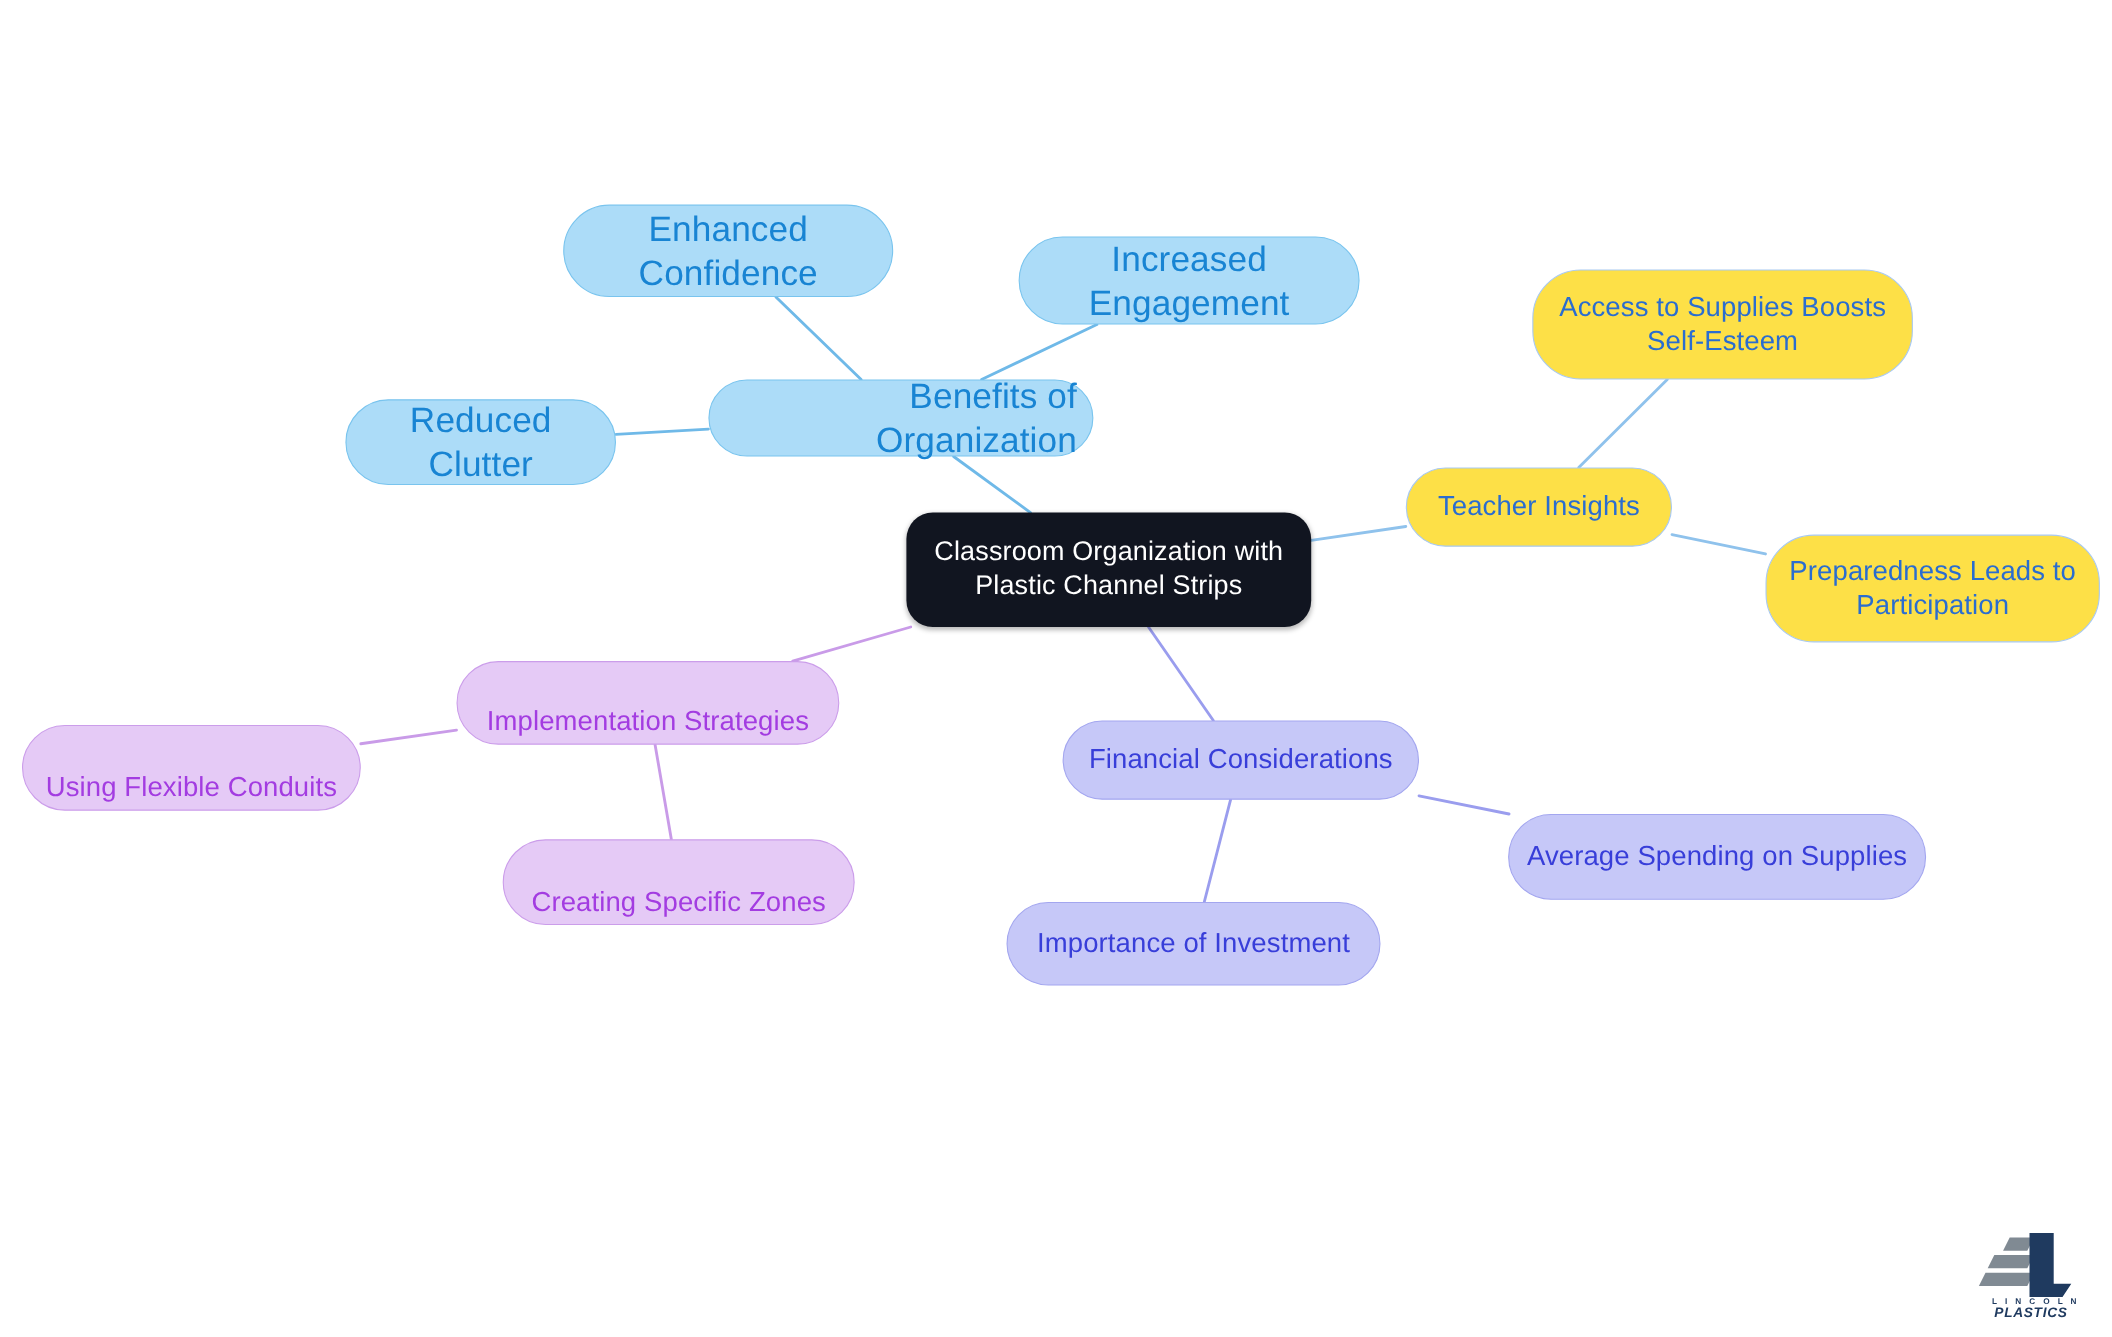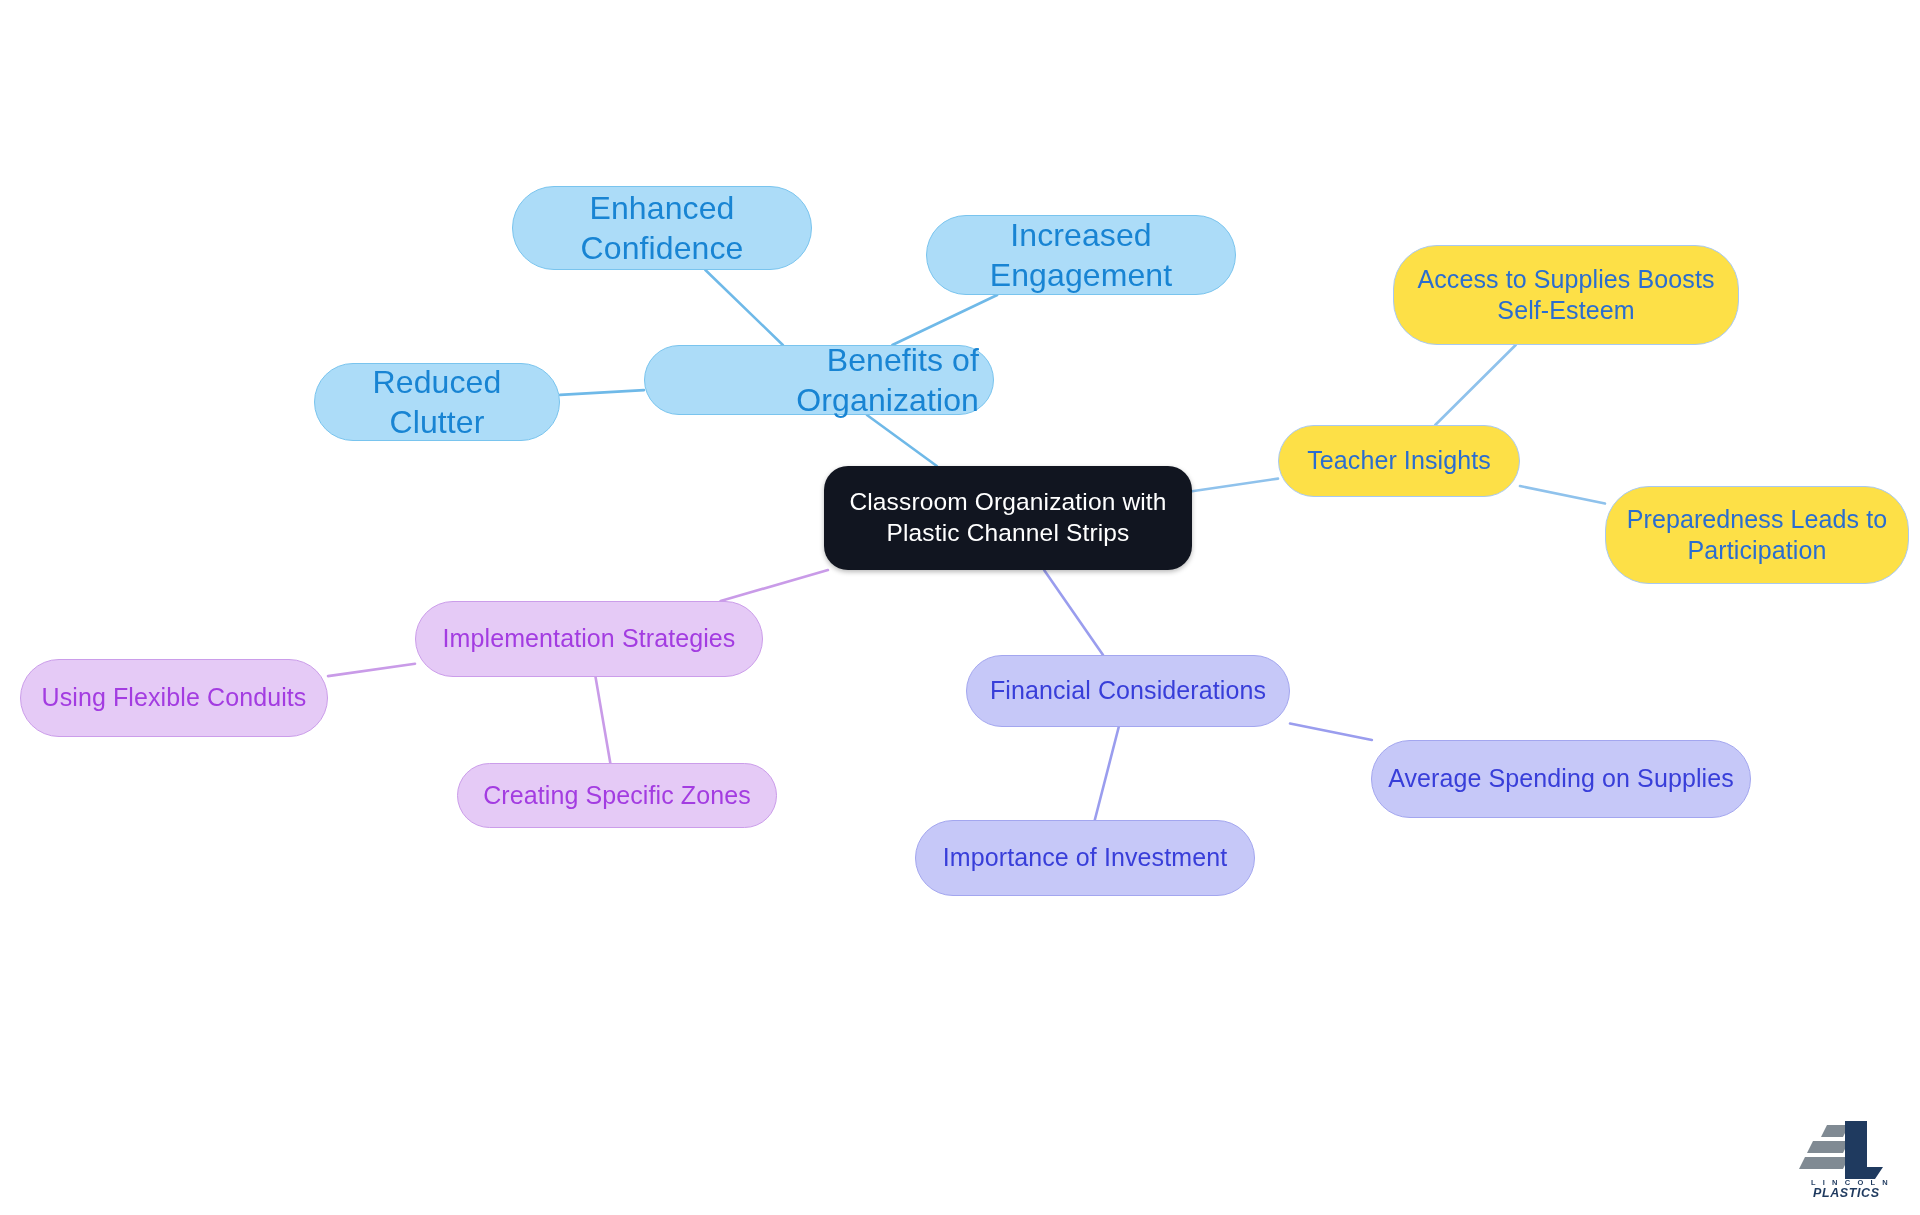--- a/index.html
+++ b/index.html
@@ -59,20 +59,21 @@
     background: #fde047;
     border-color: #A8C9F2;
     color: #2A6DD0;
     font-size: 25px;
   }
   .node.violet {
     background: #E5CAF6;
     border-color: #CB9DEA;
     color: #A33CE1;
     font-size: 25px;
+    align-items: flex-end;
   }
   .node.peri {
     background: #C6C8F8;
     border-color: #A3A6EF;
     color: #383ED9;
     font-size: 25px;
   }
   #logo {
     position: absolute;
     left: 1797px;
@@ -112,21 +113,21 @@
       <div class="node iceblue" style="left: 1278px; top: 425px; width: 242px; height: 72px; text-align: right;"><span>Teacher Insights</span></div>
       <div class="node iceblue" style="left: 1393px; top: 245px; width: 346px; height: 100px;"><span>Access to Supplies Boosts
 Self-Esteem</span></div>
       <div class="node iceblue" style="left: 1605px; top: 486px; width: 304px; height: 98px;"><span>Preparedness Leads to
 Participation</span></div>
       <div class="node peri" style="left: 966px; top: 655px; width: 324px; height: 72px;"><span>Financial Considerations</span></div>
       <div class="node peri" style="left: 1371px; top: 740px; width: 380px; height: 78px;"><span>Average Spending on Supplies</span></div>
       <div class="node peri" style="left: 915px; top: 820px; width: 340px; height: 76px;"><span>Importance of Investment</span></div>
       <div class="node violet" style="left: 415px; top: 601px; width: 348px; height: 76px;"><span>Implementation Strategies</span></div>
       <div class="node violet" style="left: 20px; top: 659px; width: 308px; height: 78px;"><span>Using Flexible Conduits</span></div>
-      <div class="node violet" style="left: 457px; top: 763px; width: 320px; height: 65px;"><span>Creating Specific Zones</span></div>
+      <div class="node violet" style="left: 457px; top: 763px; width: 320px; height: 78px;"><span>Creating Specific Zones</span></div>
     </div>
 
   <svg id="logo" viewBox="0 0 96 82" xmlns="http://www.w3.org/2000/svg">
     <g>
       <polygon points="30,8 52,8 46,20 24,20" fill="#808A93"></polygon>
       <polygon points="16,24 52,24 46,36 10,36" fill="#808A93"></polygon>
       <polygon points="8,40 52,40 46,52 2,52" fill="#808A93"></polygon>
     </g>
     <g>
       <polygon points="48,4 70,4 70,50 86,50 78,62 48,62" fill="#1F3A5F"></polygon>

